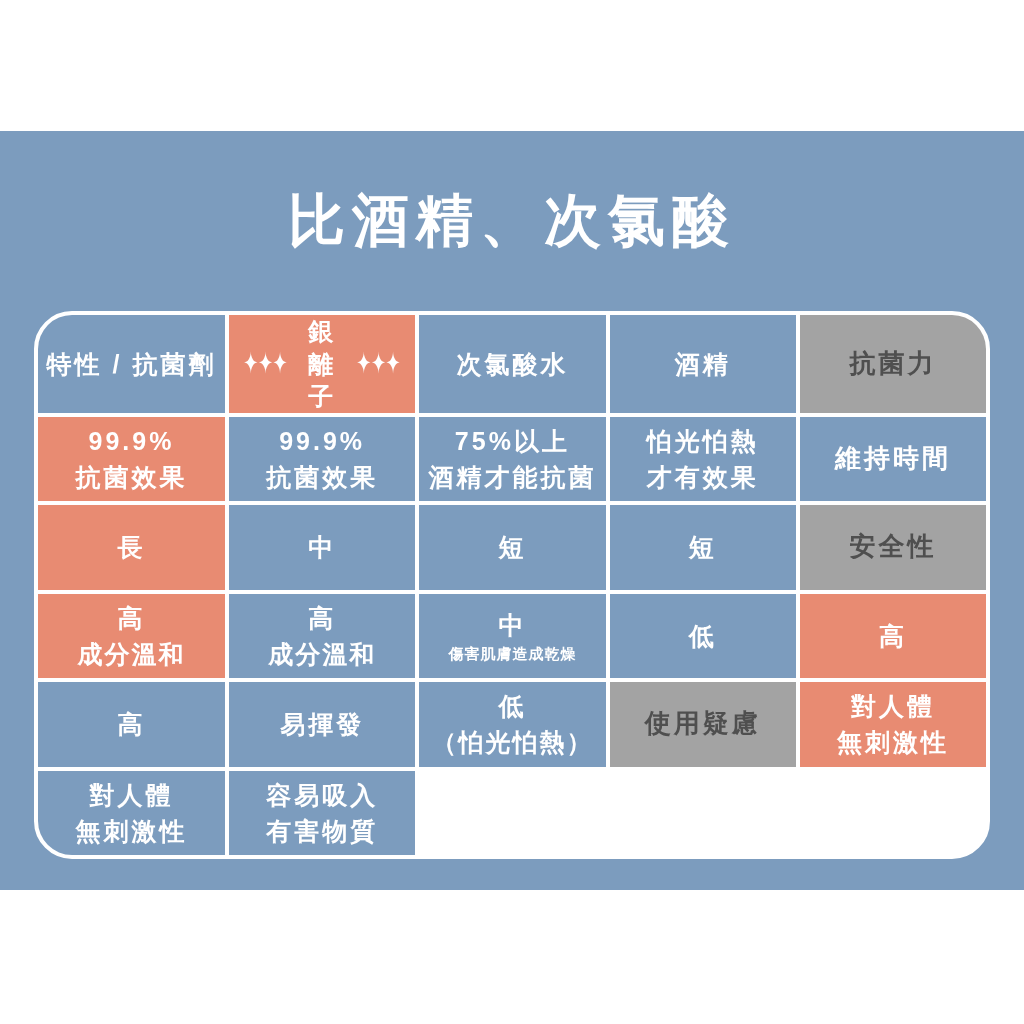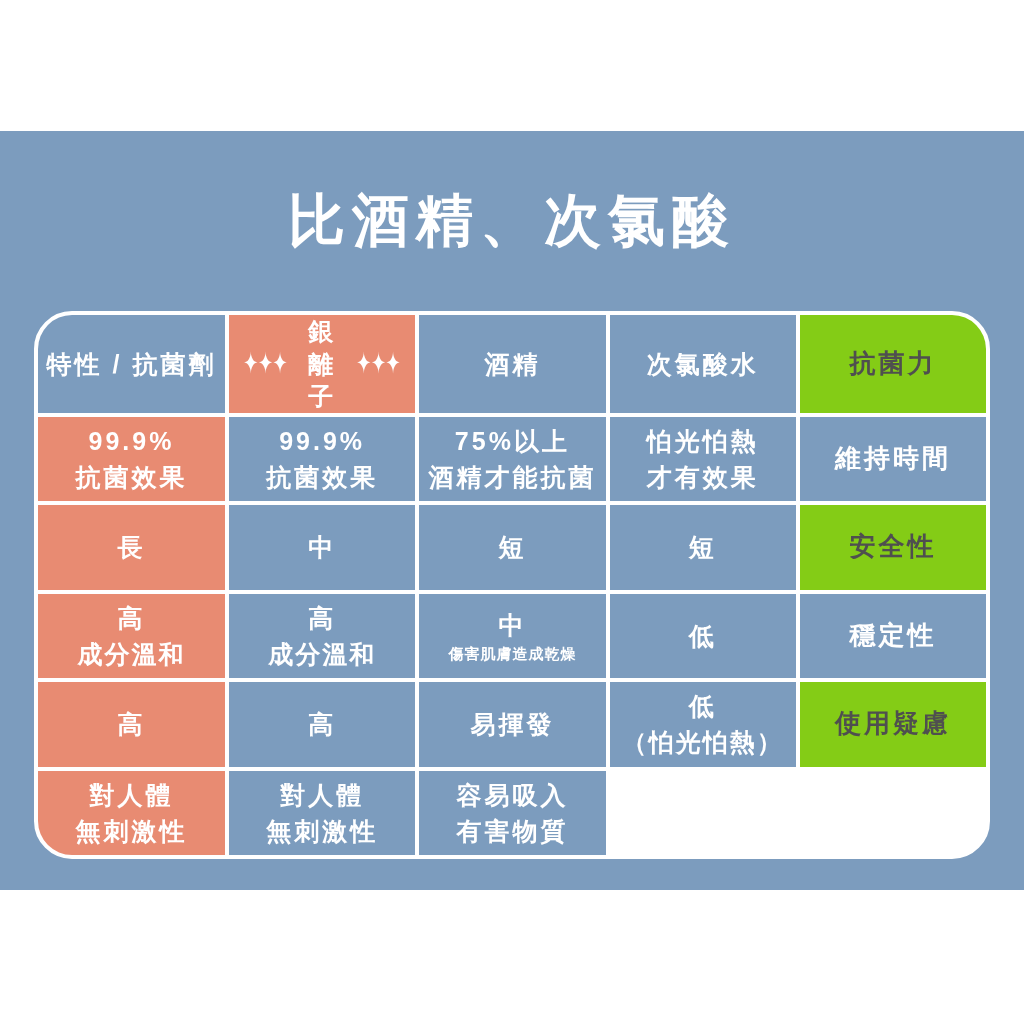--- a/index.html
+++ b/index.html
@@ -53,21 +53,21 @@
     justify-content: center;
     text-align: center;
     font-weight: bold;
     color: #ffffff;
     font-size: 25px;
     letter-spacing: 3px;
     line-height: 1.45;
   }
   .bg-blue   { background: var(--blue); }
   .bg-salmon { background: var(--salmon); }
-  .bg-white  { background: #84cc16; color: var(--dark); }
+  .bg-white  { background: #a3a3a3; color: var(--dark); }
   .hdr { font-size: 25px; line-height: 1.3; }
   .row-label { font-size: 26px; }
   .sub    { font-size: 25px; letter-spacing: 2px; }
   .sub-sm { font-size: 15px; letter-spacing: 1px; }
   .silver-line { display: flex; align-items: center; justify-content: center; }
   .sparkles {
     display: inline-block;
     transform: scaleX(0.6);
     letter-spacing: 0;
     font-size: 29px;
@@ -88,24 +88,24 @@
     <span>特性 / 抗菌劑</span>
   </div>
   <div class="cell bg-salmon hdr">
     <span class="silver-line">
       <span class="sparkles">✦✦✦</span>
       <span>銀離子</span>
       <span class="sparkles">✦✦✦</span>
     </span>
   </div>
   <div class="cell bg-blue hdr">
-    <span>酒精</span>
+    <span>次氯酸水</span>
   </div>
   <div class="cell bg-blue hdr">
-    <span>次氯酸水</span>
+    <span>酒精</span>
   </div>
 
   <div class="cell bg-white row-label">
     <span>抗菌力</span>
   </div>
   <div class="cell bg-salmon">
     <span>99.9%</span>
     <span>抗菌效果</span>
   </div>
   <div class="cell bg-blue">
@@ -149,23 +149,20 @@
     <span class="sub">成分溫和</span>
   </div>
   <div class="cell bg-blue">
     <span>中</span>
     <span class="sub-sm">傷害肌膚造成乾燥</span>
   </div>
   <div class="cell bg-blue">
     <span>低</span>
   </div>
 
-  <div class="cell bg-blue row-label">
-    <span>穩定性</span>
-  </div>
   <div class="cell bg-salmon">
     <span>高</span>
   </div>
   <div class="cell bg-blue">
     <span>高</span>
   </div>
   <div class="cell bg-blue">
     <span>易揮發</span>
   </div>
   <div class="cell bg-blue">

